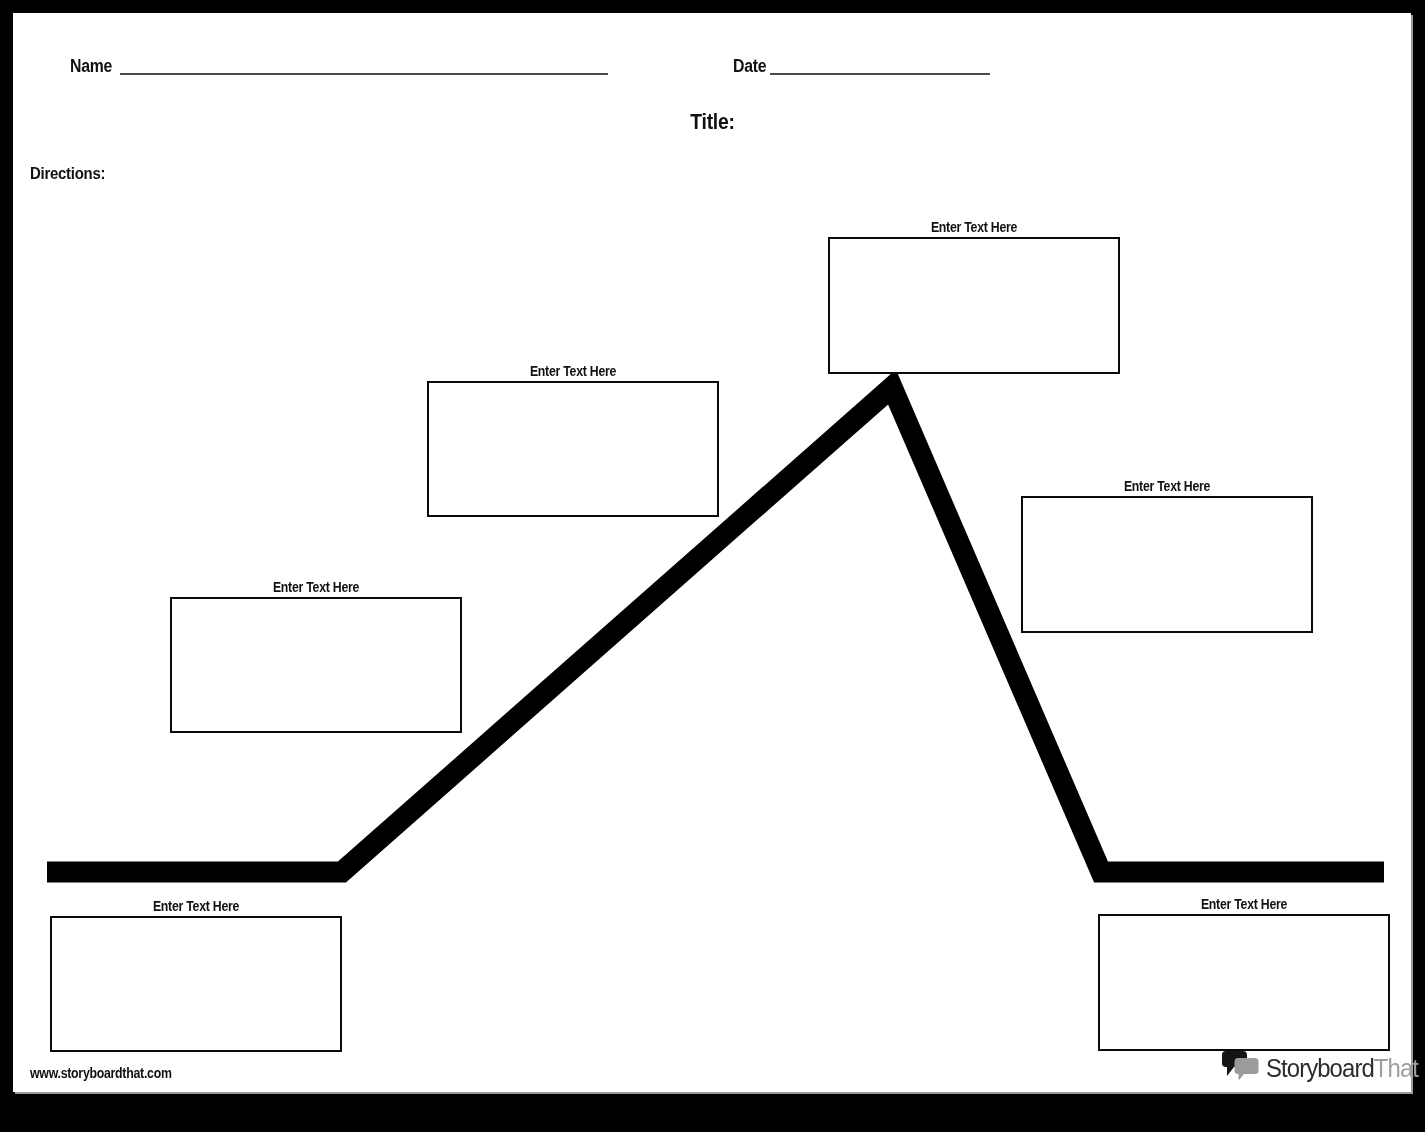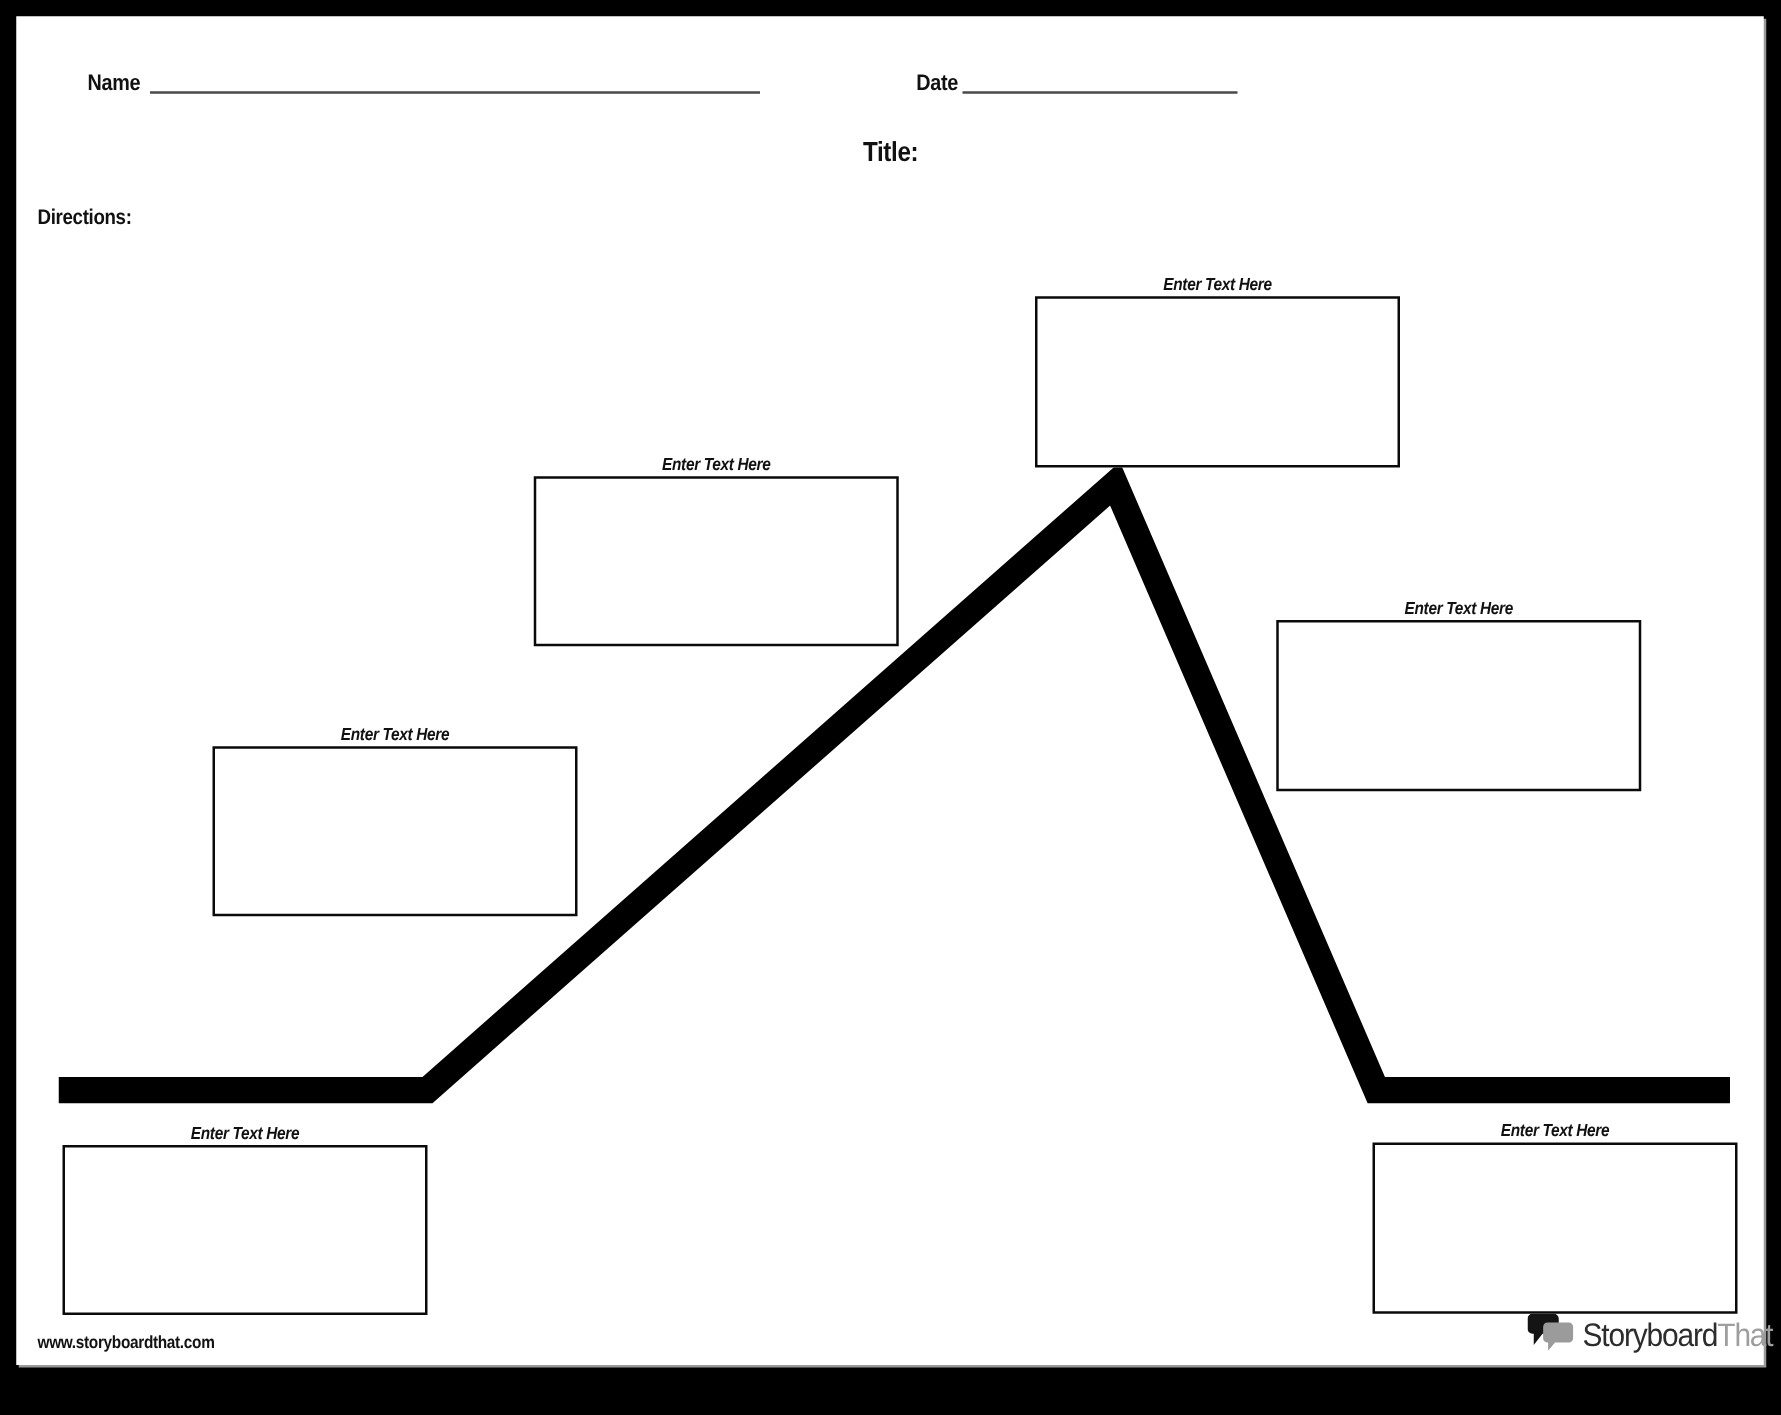--- a/index.html
+++ b/index.html
@@ -40,21 +40,21 @@
     border-bottom: 2px solid #4a4a4a;
     height: 18px;
   }
   .title-label {
     left: 0; width: 1425px;
     top: 109px;
     font-size: 22px;
   }
   .directions-label { font-size: 17px; }
   .plot-svg { left: 0; top: 0; }
-  .box-group { position: absolute; font-style: italic; }
+  .box-group { position: absolute; }
   .box-label {
     width: 100%;
     height: 17px;
     font-size: 14px;
     line-height: 15px;
   }
   .box-rect {
     width: 100%;
     background: #ffffff;
     border: 2px solid #0a0a0a;

